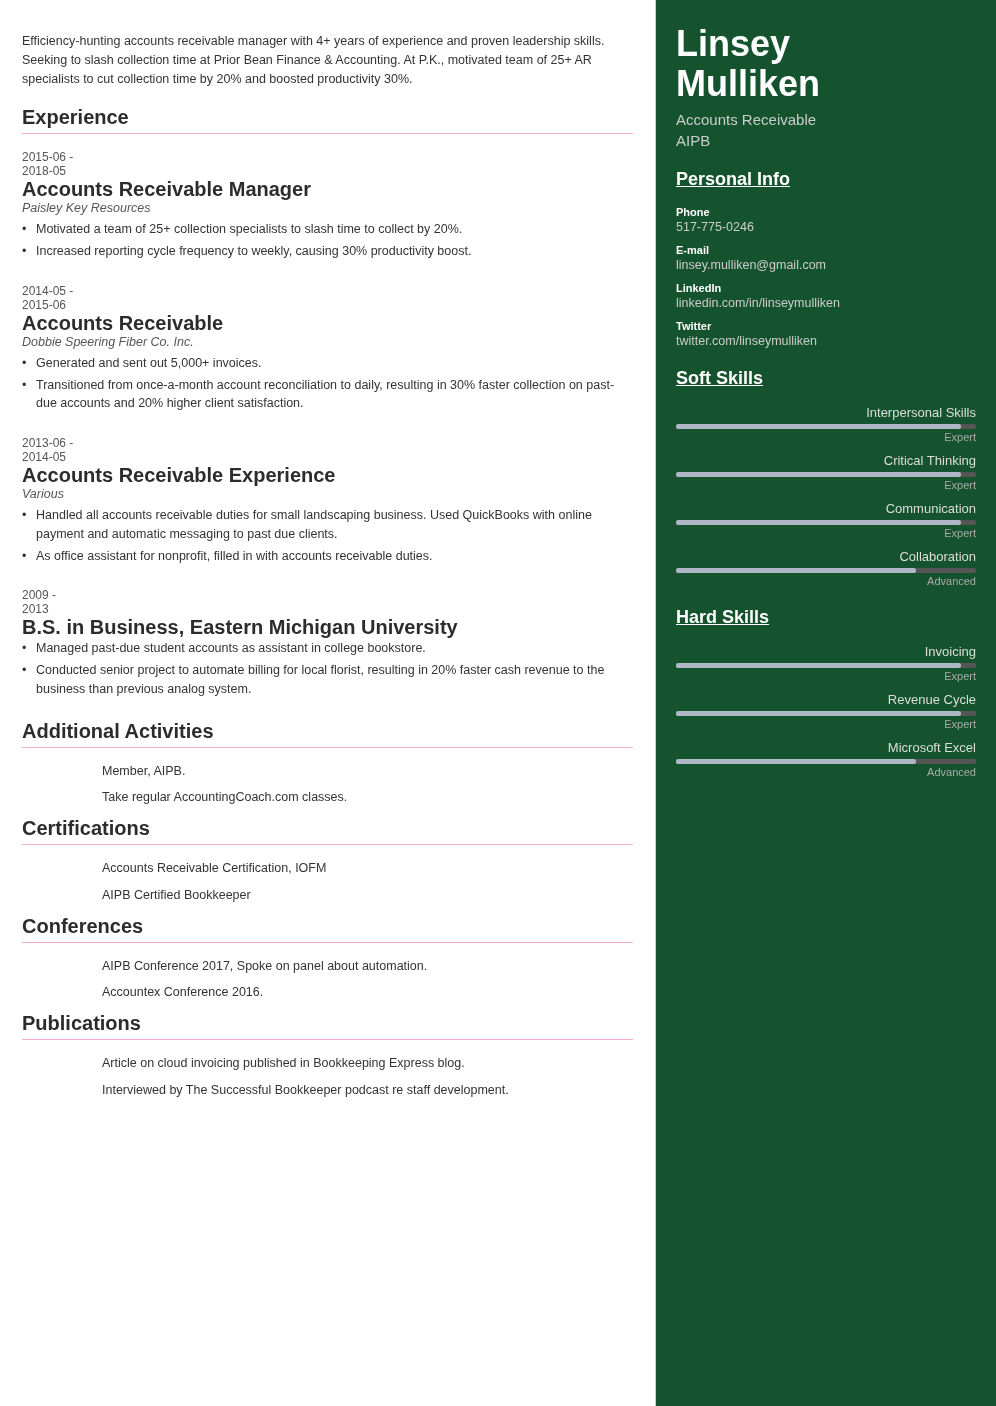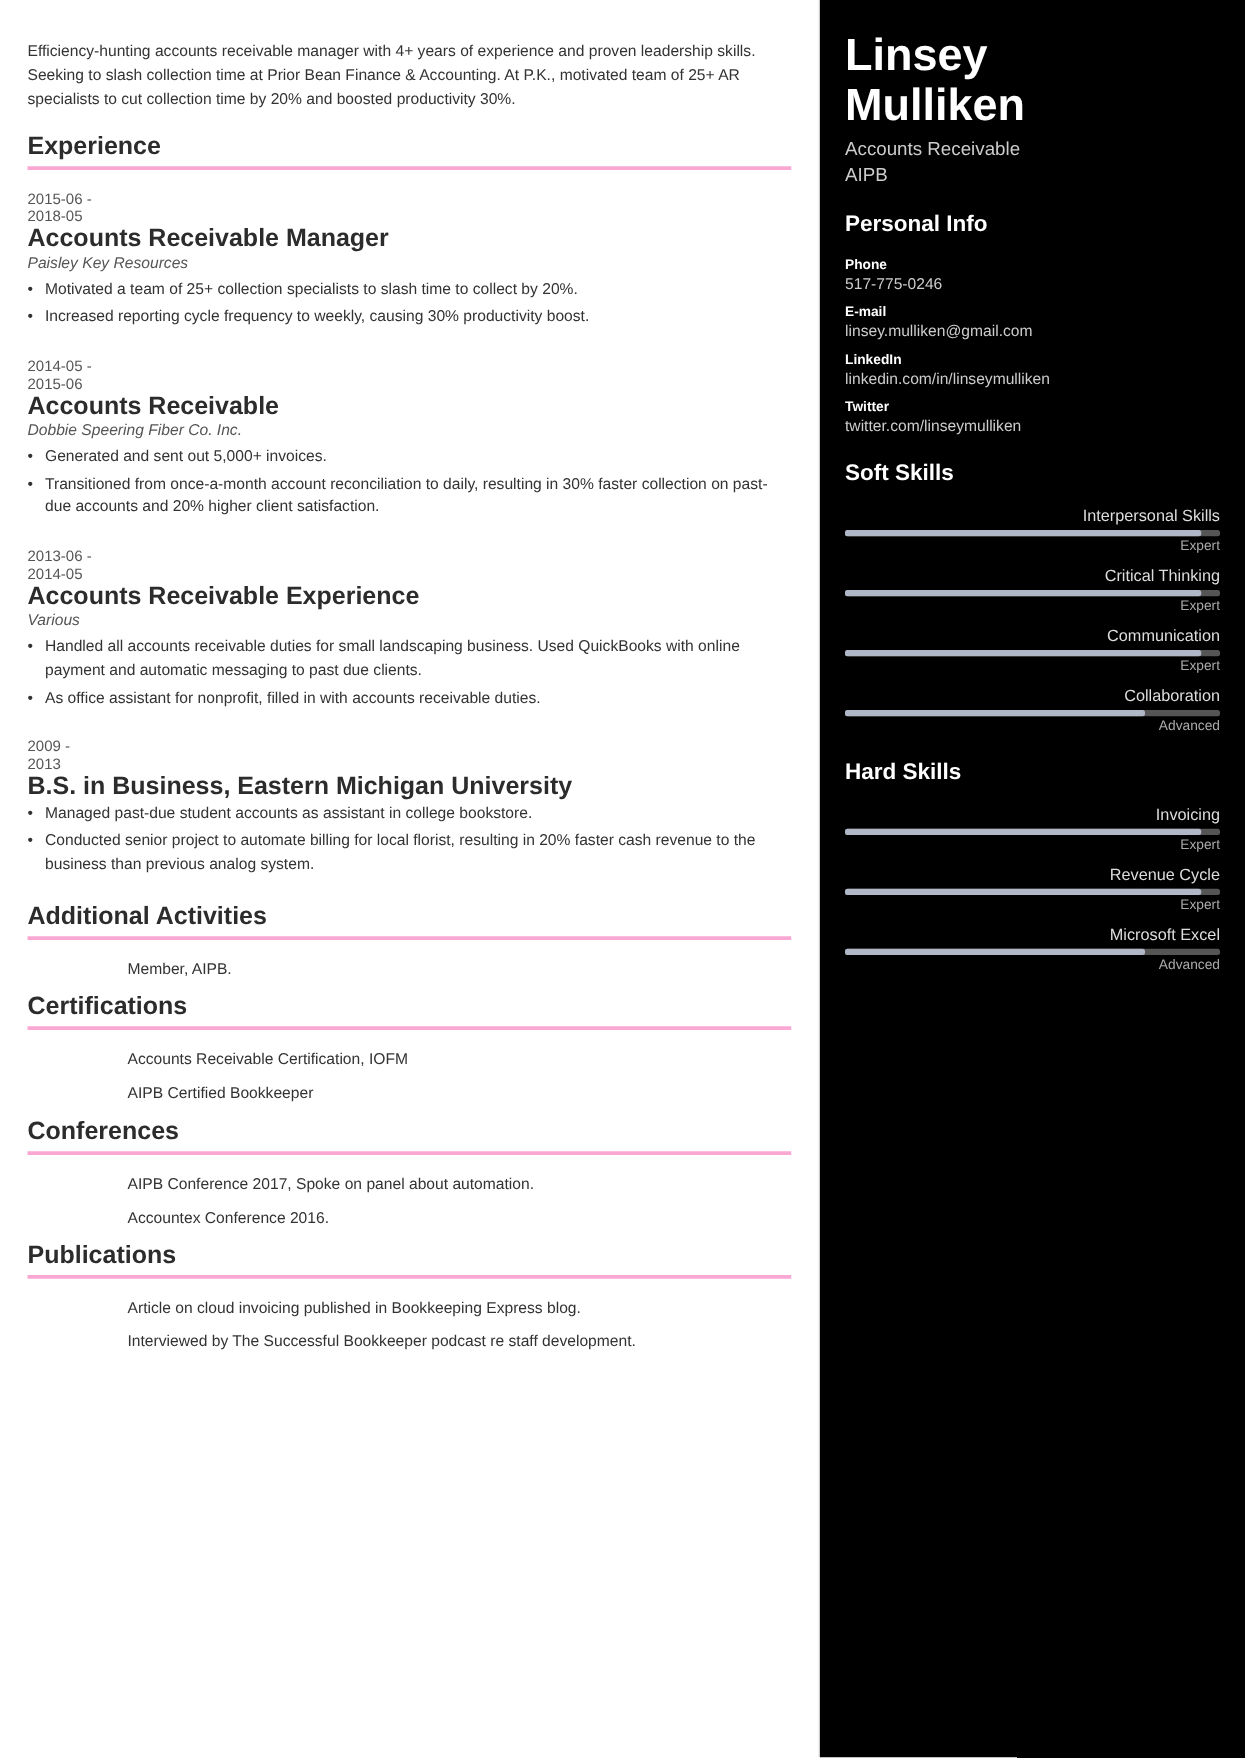--- a/index.html
+++ b/index.html
@@ -24,21 +24,21 @@
       font-size: 12.5px;
       color: #333;
       line-height: 1.5;
       margin-bottom: 18px;
     }
 
     .section-title {
       font-size: 20px;
       font-weight: bold;
       color: #2c2c2c;
-      border-bottom: 3px solid #f9a8d4;
+      border-bottom: 1px solid #f9a8d4;
       padding-bottom: 4px;
       margin-bottom: 14px;
       margin-top: 10px;
     }
 
     .experience-entry {
       display: flex;
       margin-bottom: 18px;
       flex-direction: column;
     }
@@ -94,21 +94,21 @@
       color: #333;
       margin-bottom: 8px;
       padding-left: 80px;
       line-height: 1.5;
     }
 
     
     .right-col {
       width: 340px;
       min-width: 340px;
-      background: #000000;
+      background: #14532d;
       color: #fff;
       padding: 24px 20px;
     }
 
     .name-heading {
       font-size: 36px;
       font-weight: bold;
       line-height: 1.1;
       margin-bottom: 8px;
     }
@@ -119,20 +119,21 @@
       margin-bottom: 4px;
     }
 
     .right-section-title {
       font-size: 18px;
       font-weight: bold;
       color: #fff;
       margin-top: 20px;
       margin-bottom: 12px;
       padding-bottom: 4px;
+      text-decoration: underline;
     }
 
     .info-label {
       font-weight: bold;
       font-size: 11px;
       color: #fff;
       margin-top: 10px;
     }
 
     .info-value {
@@ -232,20 +233,21 @@
             </ul>
           </div>
         </div>
       </div>
   </div>
 
   <div>
     <div class="section-title">Additional Activities</div>
     <div id="additional-items">
         <p class="simple-item">Member, AIPB.</p>
+        <p class="simple-item">Take regular AccountingCoach.com classes.</p>
       </div>
   </div>
 
   <div>
     <div class="section-title">Certifications</div>
     <div id="certifications-items">
         <p class="simple-item">Accounts Receivable Certification, IOFM</p>
         <p class="simple-item">AIPB Certified Bookkeeper</p>
       </div>
   </div>

